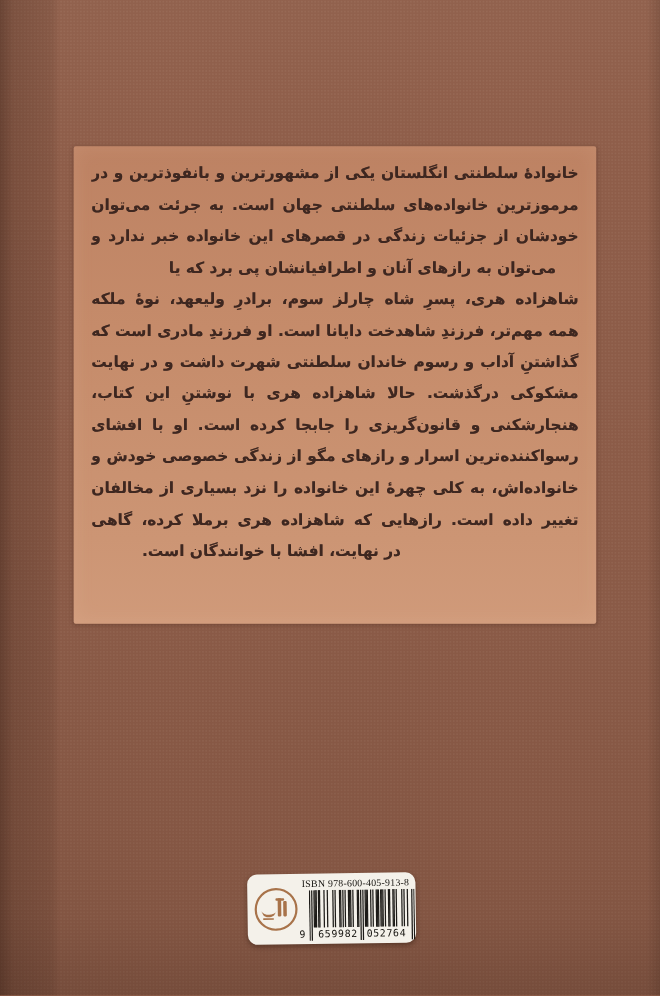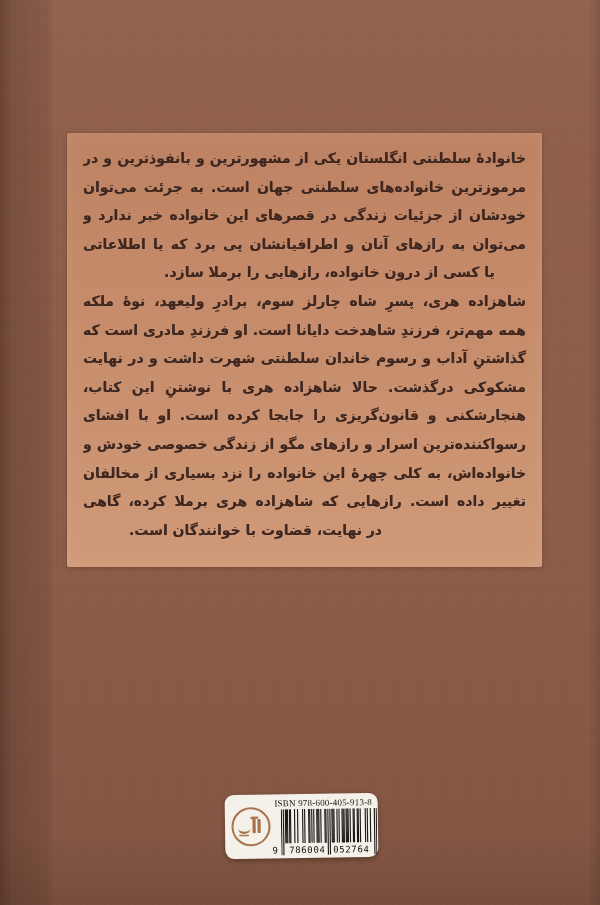--- a/index.html
+++ b/index.html
@@ -75,32 +75,31 @@
   <div class="leather-texture"></div>
   <div class="cover-shading"></div>
 
   <div class="synopsis-panel">
     <div class="synopsis-text">
       <div class="paragraph-1">
           <div class="text-line">خانوادهٔ سلطنتی انگلستان یکی از مشهورترین و بانفوذترین و در عینِ حال</div>
           <div class="text-line">مرموزترین خانواده‌های سلطنتی جهان است. به جرئت می‌توان گفت کسی جز</div>
           <div class="text-line">خودشان از جزئیات زندگی در قصرهای این خانواده خبر ندارد و فقط زمانی</div>
           <div class="text-line">می‌توان به رازهای آنان و اطرافیانشان پی برد که یا اطلاعاتی ناخواسته افشا شود</div>
-          <div class="text-line">یا کسی از درون خانواده، رازهایی را برملا سازد.</div>
         </div>
       <div class="paragraph-2">
           <div class="text-line">شاهزاده هری، پسرِ شاه چارلز سوم، برادرِ ولیعهد، نوهٔ ملکه الیزابت و شاید از</div>
           <div class="text-line">همه مهم‌تر، فرزندِ شاهدخت دایانا است. او فرزندِ مادری است که به زیرِ پا</div>
           <div class="text-line">گذاشتنِ آداب و رسوم خاندان سلطنتی شهرت داشت و در نهایت به شکل</div>
           <div class="text-line">مشکوکی درگذشت. حالا شاهزاده هری با نوشتنِ این کتاب، مرزهای</div>
           <div class="text-line">هنجارشکنی و قانون‌گریزی را جابجا کرده است. او با افشای شخصی‌ترین و</div>
           <div class="text-line">رسواکننده‌ترین اسرار و رازهای مگو از زندگی خصوصی خودش و کل اعضای</div>
           <div class="text-line">خانواده‌اش، به کلی چهرهٔ این خانواده را نزد بسیاری از مخالفان و موافقان آنان</div>
           <div class="text-line">تغییر داده است. رازهایی که شاهزاده هری برملا کرده، گاهی باورنکردنی‌اند. ولی</div>
-          <div class="text-line">در نهایت، قضاوت با خوانندگان است.</div>
+          <div class="text-line">در نهایت، افشا با خوانندگان است.</div>
         </div>
     </div>
   </div>
 
   <div class="barcode-label">
     <div class="publisher-logo">
       <svg width="42" height="42" viewBox="0 0 42 42">
         <circle cx="21" cy="21" r="18.5" fill="none" stroke="#a8734a" stroke-width="2"></circle>
         <rect x="22.5" y="11" width="3.2" height="16.5" rx="1" fill="#a8734a"></rect>
         <rect x="27.5" y="13.5" width="3.2" height="14" rx="1" fill="#a8734a"></rect>
@@ -153,18 +152,18 @@
             <rect x="75.79" y="0" width="1.13" height="34" fill="#1c1a17"></rect>
             <rect x="76.80" y="0" width="1.13" height="34" fill="#1c1a17"></rect>
             <rect x="78.82" y="0" width="1.13" height="34" fill="#1c1a17"></rect>
             <rect x="83.87" y="0" width="1.13" height="34" fill="#1c1a17"></rect>
             <rect x="85.89" y="0" width="1.13" height="34" fill="#1c1a17"></rect>
             <rect x="88.93" y="0" width="1.13" height="34" fill="#1c1a17"></rect>
             <rect x="92.97" y="0" width="1.13" height="46" fill="#1c1a17"></rect>
             <rect x="94.99" y="0" width="1.13" height="46" fill="#1c1a17"></rect>
           </svg>
         <div class="barcode-digits digit-first">9</div>
-        <div class="barcode-digits digit-group-1">786004</div>
+        <div class="barcode-digits digit-group-1">659982</div>
         <div class="barcode-digits digit-group-2">052764</div>
       </div>
     </div>
   </div>
 </div>
 
 </body></html>

